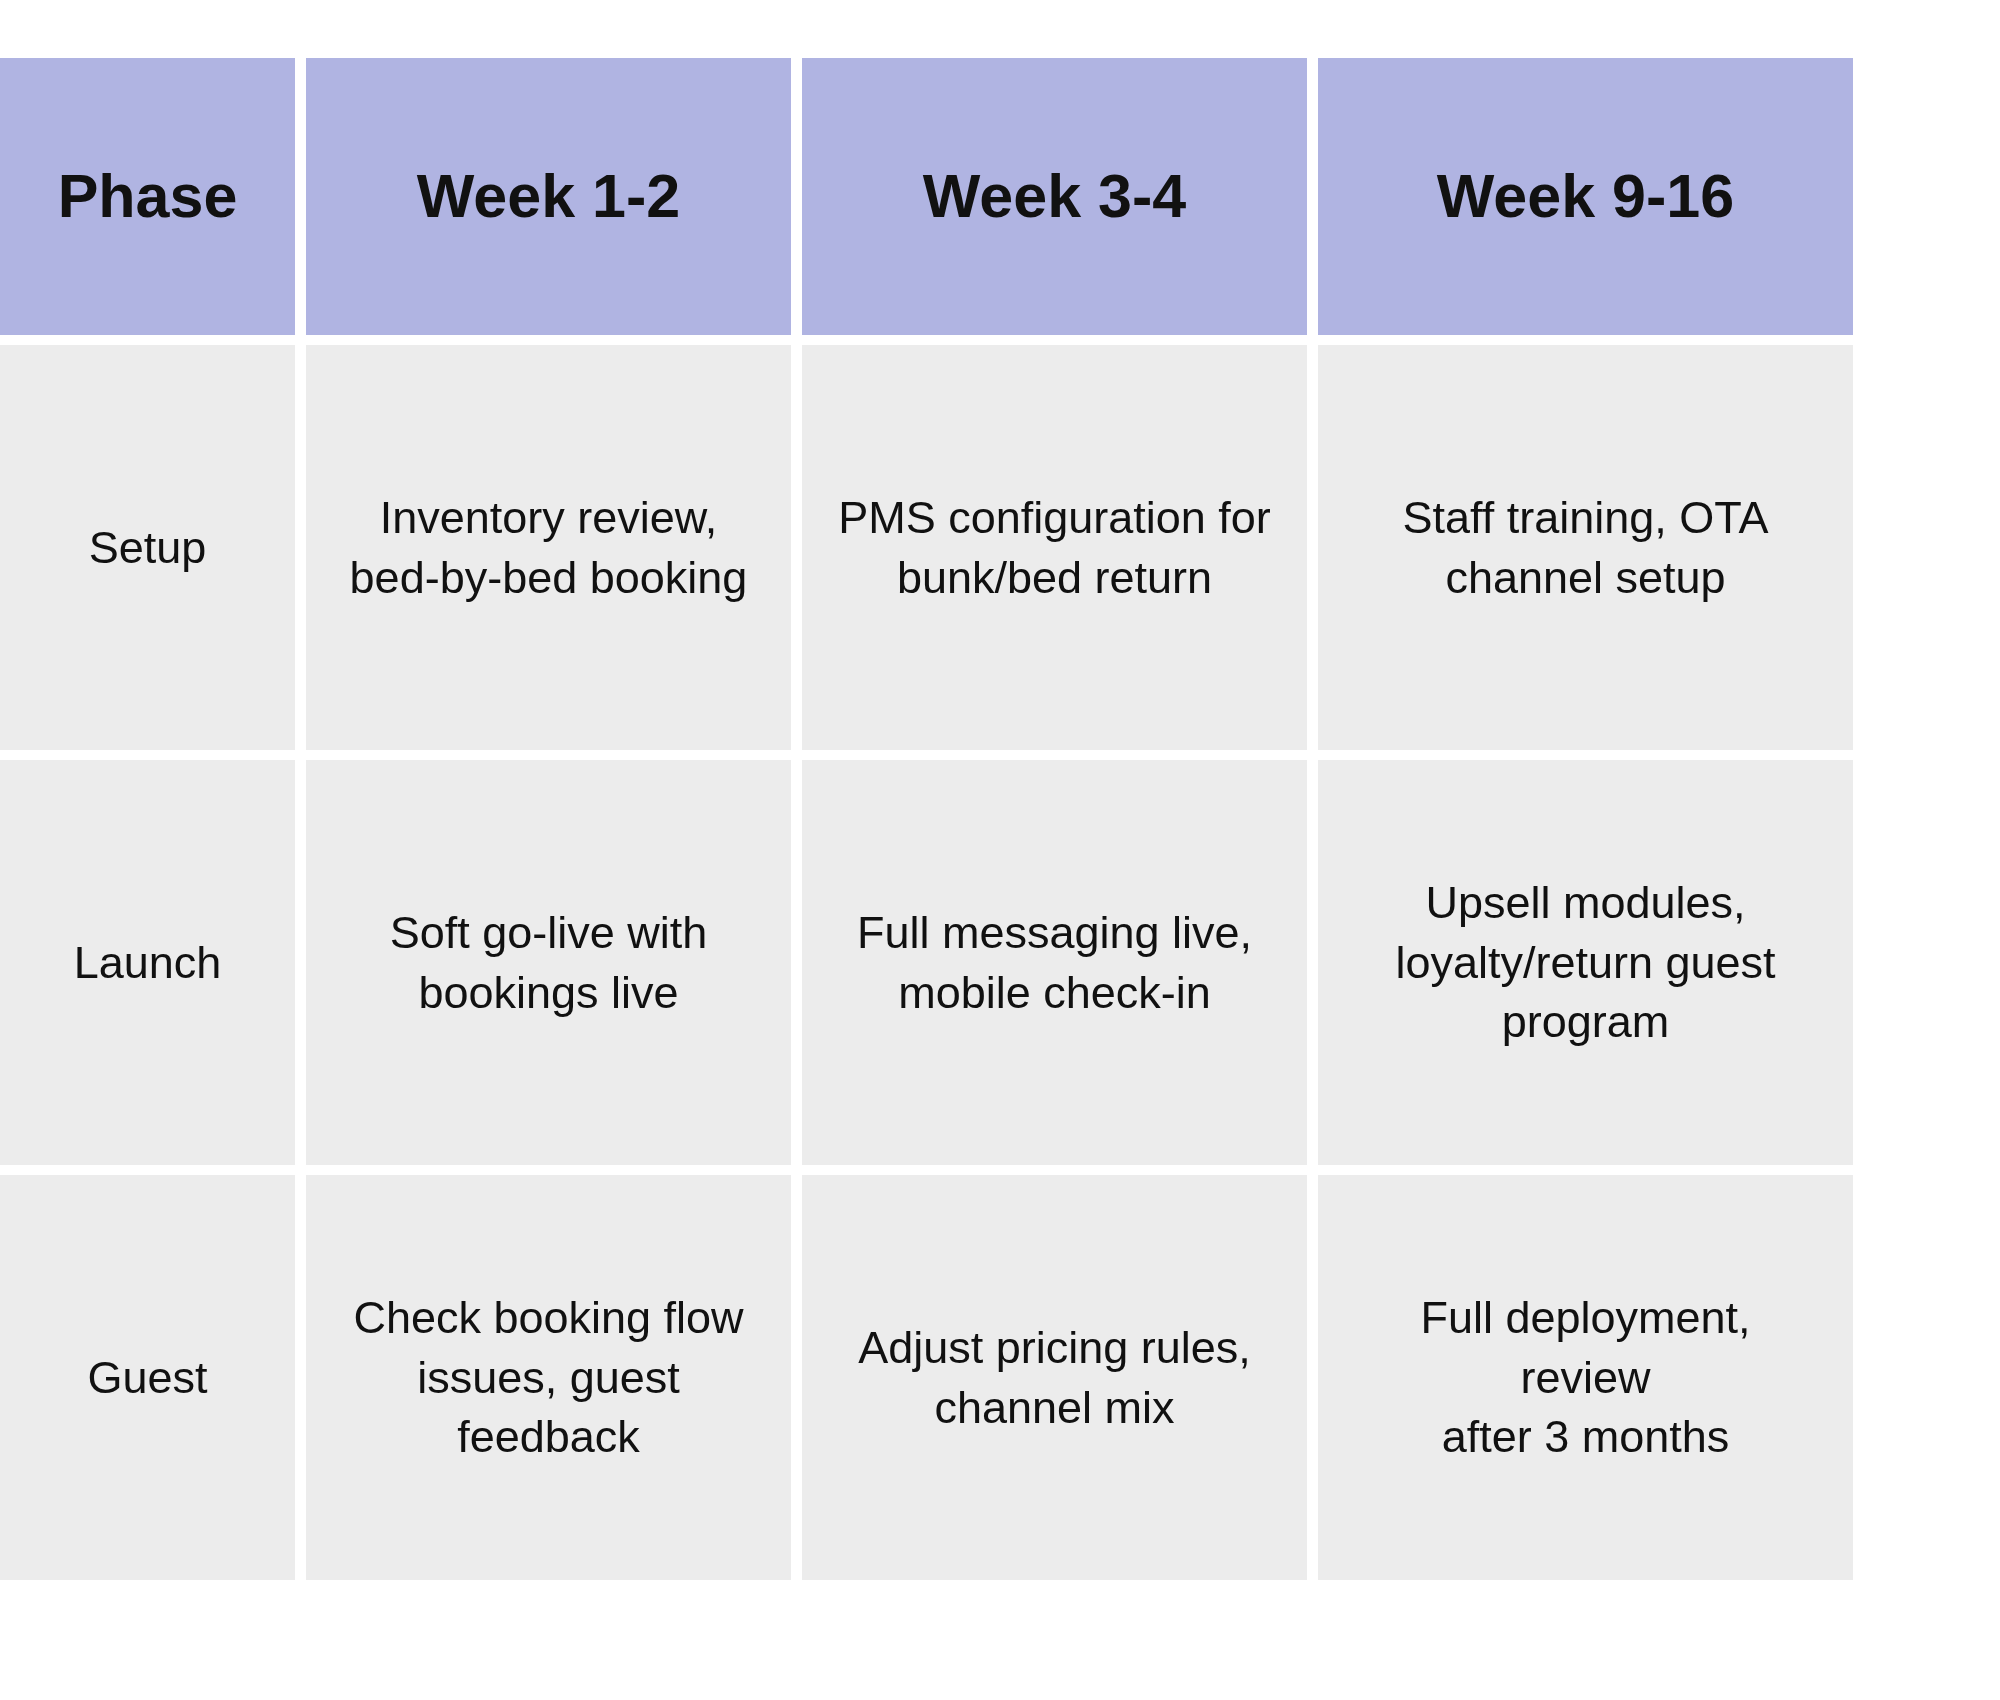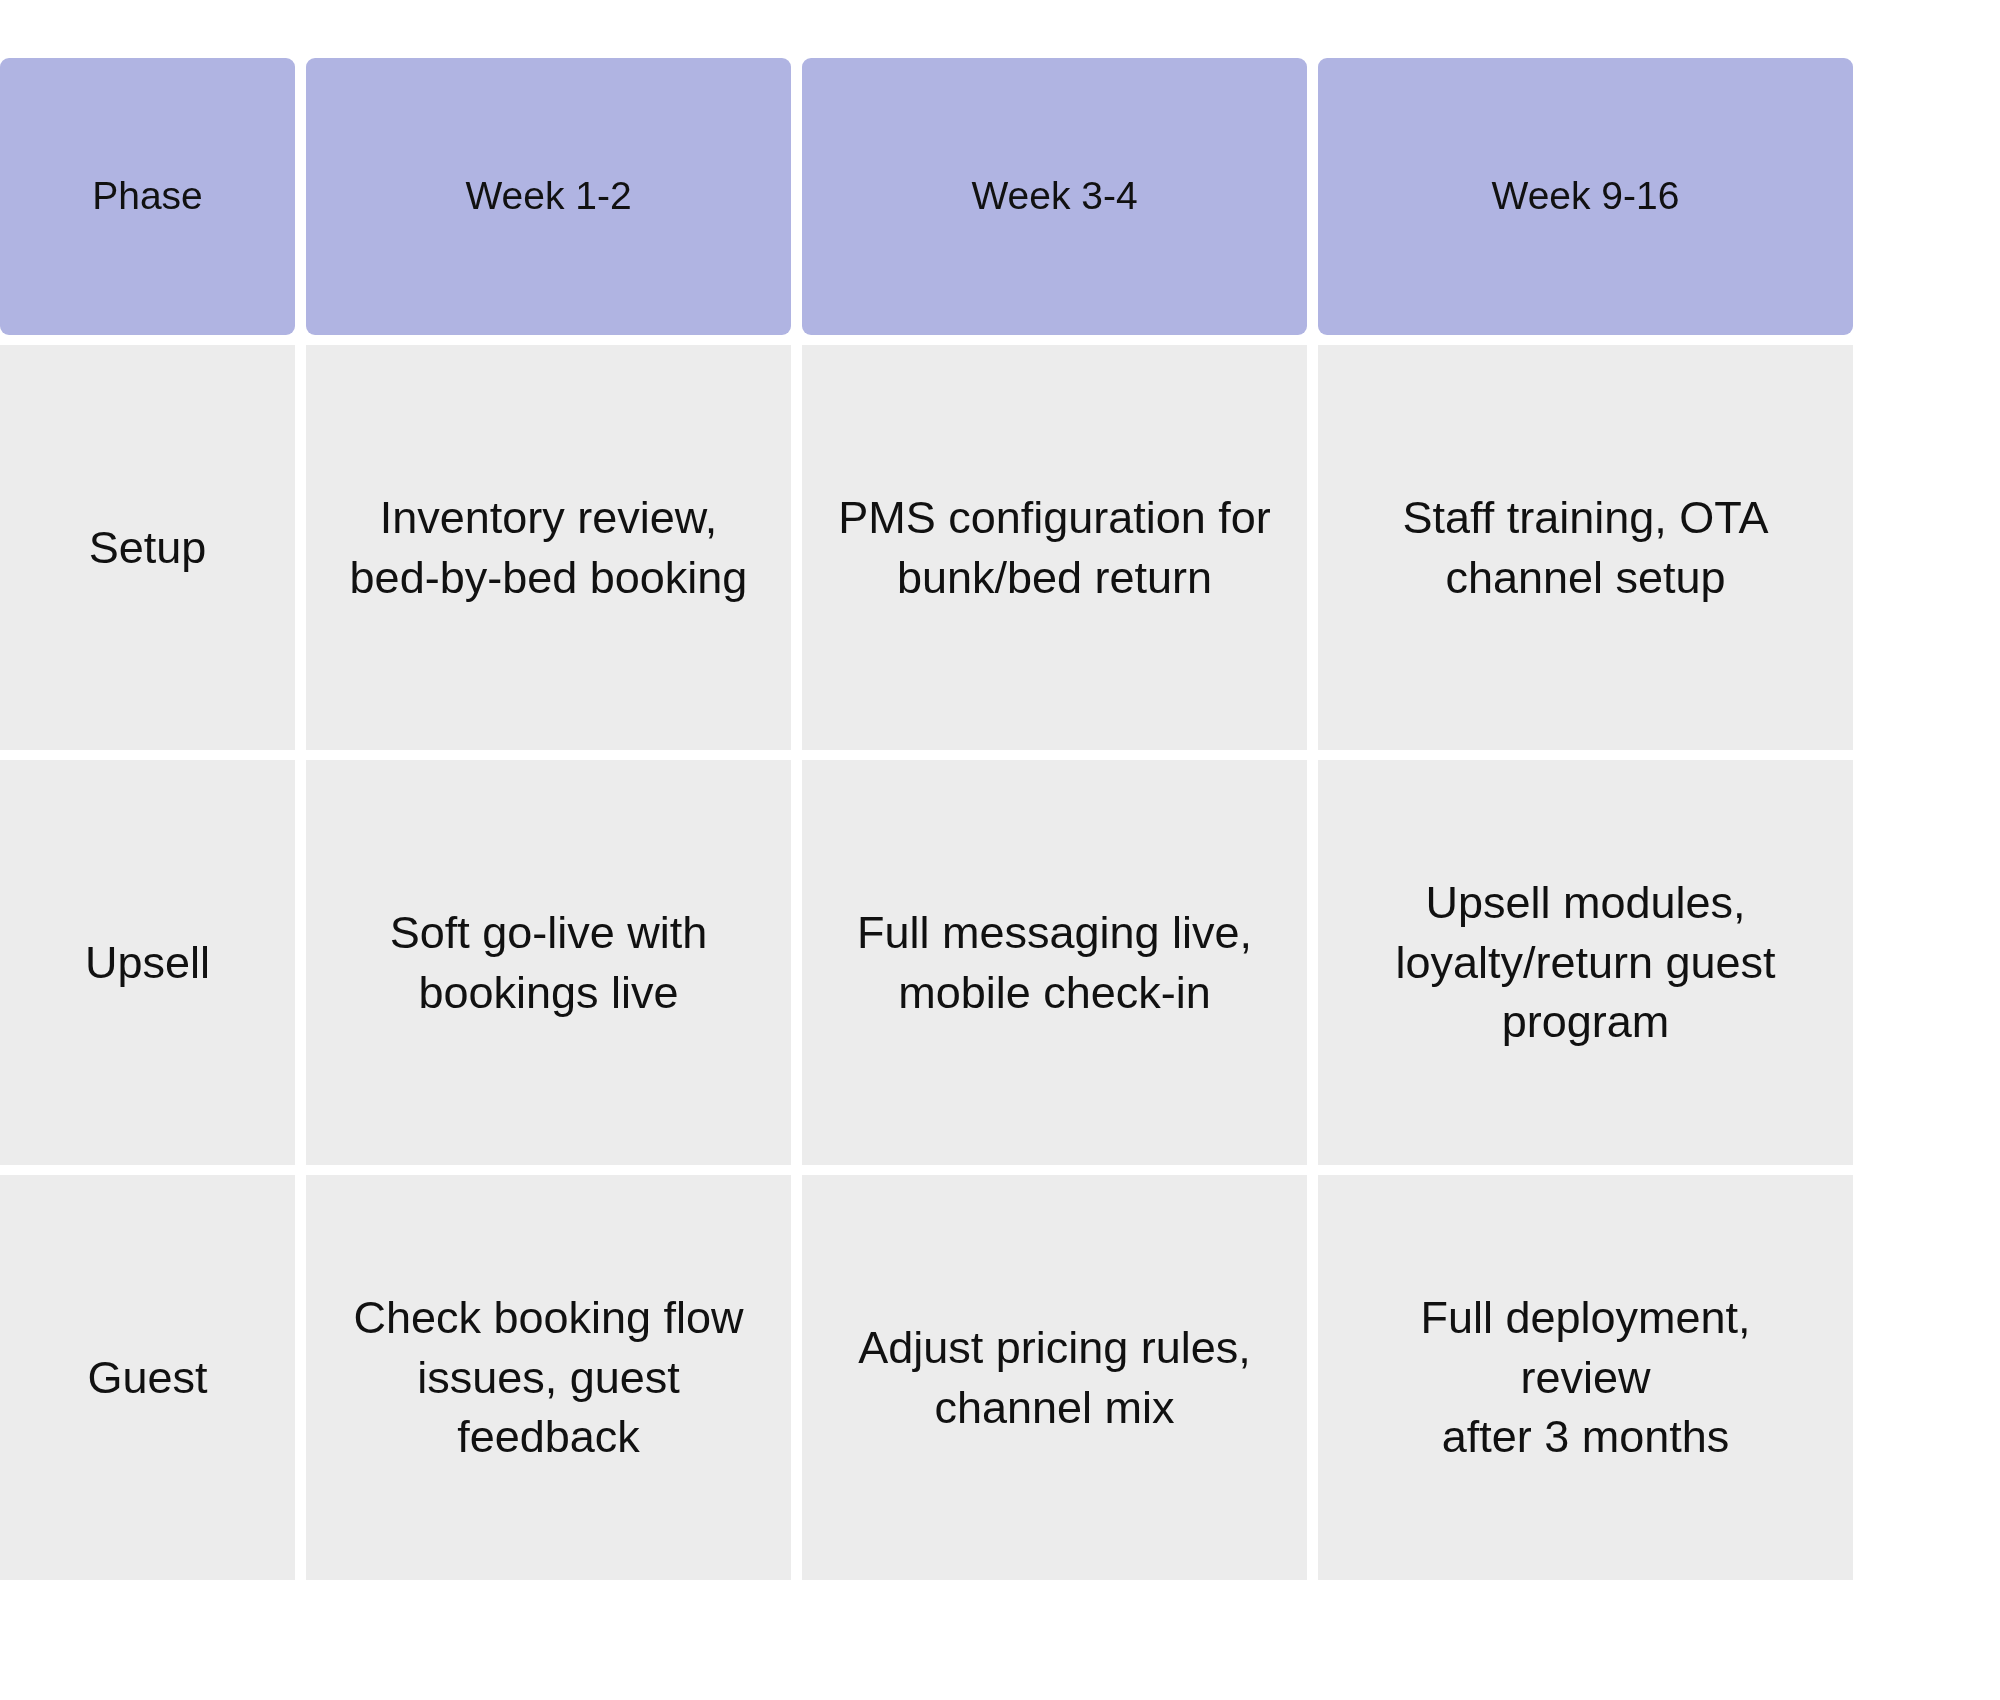--- a/index.html
+++ b/index.html
@@ -29,24 +29,23 @@
   .cell{
     display:flex;
     align-items:center;
     justify-content:center;
     text-align:center;
     white-space:pre-line;
     padding:0 34px;
   }
   .header-cell{
     background:var(--header-bg);
-    font-weight:normal;
-    font-size:39px;
+    font-weight:bold;
+    font-size:61px;
     line-height:1.25;
-    border-radius:9px;
   }
   .body-cell{
     background:var(--cell-bg);
     font-size:45px;
     line-height:1.32;
   }
 </style>
 </head>
 <body>
 
@@ -63,21 +62,21 @@
     <div class="cell body-cell">Setup</div>
     <div class="cell body-cell">Inventory review,
 bed-by-bed booking</div>
     <div class="cell body-cell">PMS configuration for
 bunk/bed return</div>
     <div class="cell body-cell">Staff training, OTA
 channel setup</div>
   </div>
 
   <div class="row">
-    <div class="cell body-cell">Upsell</div>
+    <div class="cell body-cell">Launch</div>
     <div class="cell body-cell">Soft go-live with
 bookings live</div>
     <div class="cell body-cell">Full messaging live,
 mobile check-in</div>
     <div class="cell body-cell">Upsell modules,
 loyalty/return guest
 program</div>
   </div>
 
   <div class="row">

